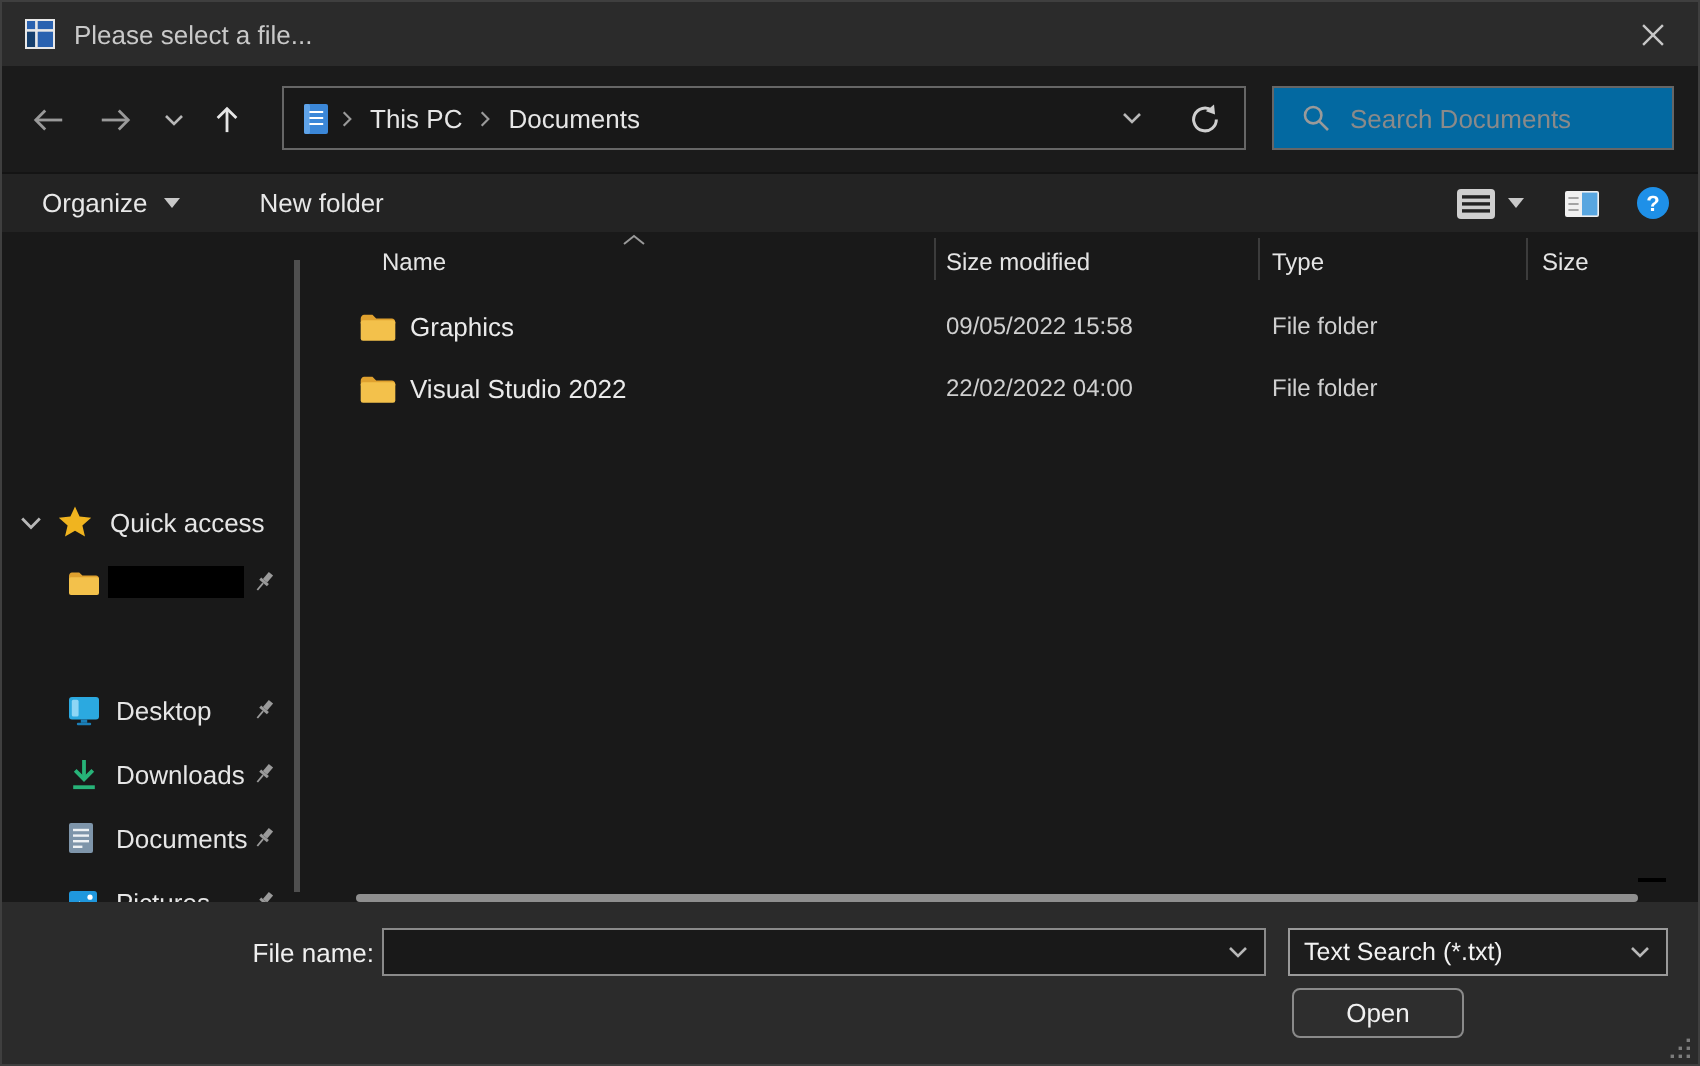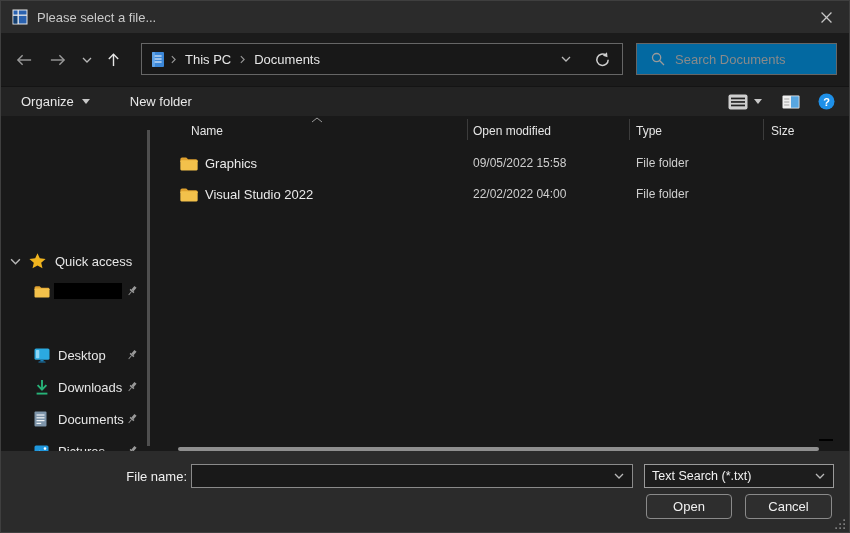--- a/index.html
+++ b/index.html
@@ -461,21 +461,21 @@
       <div class="side-scrollbar"></div>
     </div>
 
     <div class="filearea">
       <span class="sort-icon">
         <svg width="12" height="6">
             <use href="#i-sort-up"></use>
           </svg>
       </span>
       <span class="col-header" style="left:30px">Name</span>
-      <span class="col-header" style="left:312px">Open modified</span>
+      <span class="col-header" style="left:312px">Size modified</span>
       <span class="col-header" style="left:475px">Type</span>
       <span class="col-header" style="left:610px">Size</span>
       <div class="col-sep" style="left:306px"></div>
       <div class="col-sep" style="left:468px"></div>
       <div class="col-sep" style="left:602px"></div>
 
       <div class="file-row" style="top:32px">
         <span class="f-icon">
             <svg width="20" height="15">
               <use href="#i-folder"></use>
@@ -515,21 +515,20 @@
     </div>
     <div class="ft-combo">
       <span class="combo-label">Text Search (*.txt)</span>
       <span class="fn-chev">
         <svg width="10" height="6">
             <use href="#i-chev-down"></use>
           </svg>
       </span>
     </div>
     <button class="btn btn-open">Open</button>
-    <button class="btn btn-cancel">Cancel</button>
     <span class="grip">
       <svg width="12" height="12">
           <use href="#i-grip"></use>
         </svg>
     </span>
   </div>
 
 </div>
 
 </body></html>

